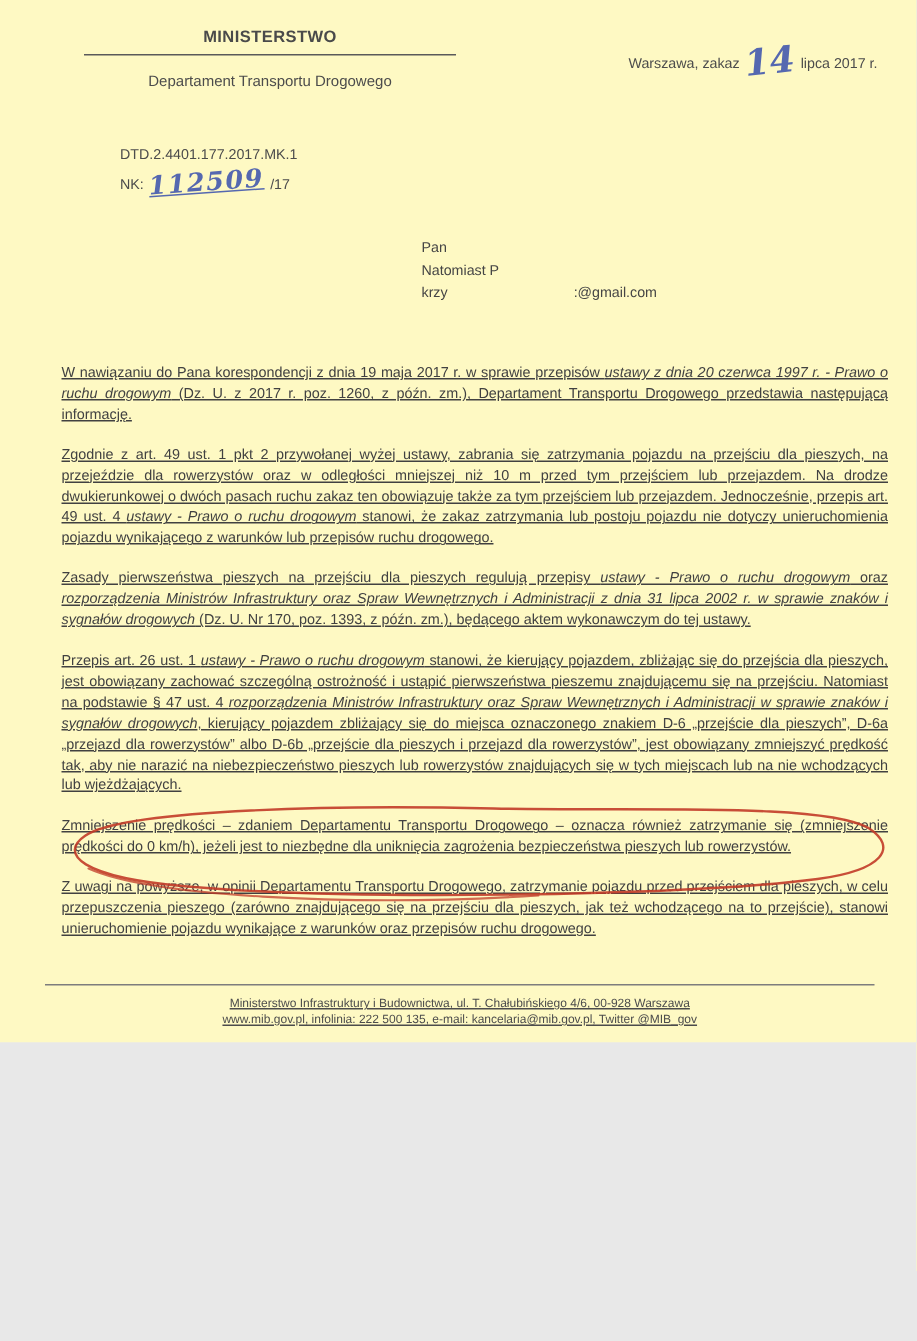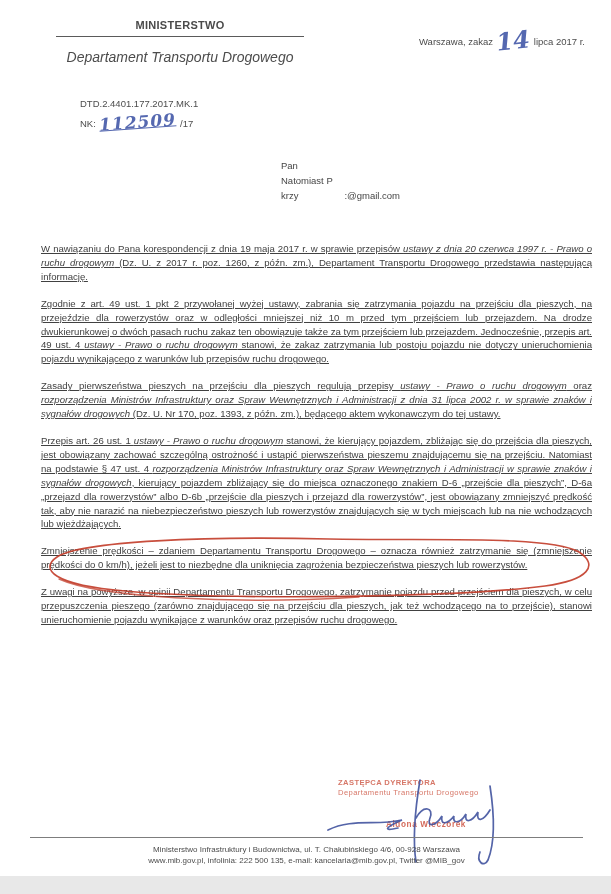--- a/index.html
+++ b/index.html
@@ -1,39 +1,39 @@
 <!DOCTYPE html>
 <html><head>
 <meta charset="utf-8">
 <style>
   * { margin: 0; padding: 0; box-sizing: border-box; }
   html, body { background: #e8e8e8; }
   .page {
     position: relative;
     width: 611px;
-    height: 876px;
+    height: 695px;
     margin: 0 auto;
-    background: #ffffff;
+    background: #fef9c3;
     font-family: "Liberation Sans", sans-serif;
     color: #3e3e3e;
     overflow: hidden;
   }
 
   
   .letterhead { position: absolute; top: 18px; left: 0; width: 611px; }
   .ministry-block {
     position: absolute; left: 56px; top: 0; width: 248px;
     text-align: center;
   }
   .ministry-name {
     font-weight: bold; font-size: 11px; line-height: 14px;
     letter-spacing: 0.3px; color: #4a4a4a;
     padding-bottom: 4px; border-bottom: 1.5px solid #5a5a5a;
   }
-  .department { margin-top: 12px; font-size: 14px; color: #4c4c4c; font-style: italic; }
+  .department { margin-top: 12px; font-size: 10px; color: #4c4c4c; }
   .date-line {
     position: absolute; right: 26px; top: 14px;
     font-size: 9.5px; color: #4c4c4c; white-space: nowrap;
   }
   .handwritten {
     font-family: "DejaVu Serif", serif;
     font-style: italic;
     color: #5568b0;
   }
   .hw-day {
@@ -48,21 +48,21 @@
   .hw-nk {
     display: inline-block; font-size: 17px; line-height: 12px;
     font-weight: bold; letter-spacing: 1px;
     transform: rotate(-4deg) translateY(1px);
     border-bottom: 1.2px solid #5568b0;
     margin: 0 1px;
   }
 
   
   .recipient { position: absolute; left: 281px; top: 158px; font-size: 9.5px; line-height: 15px; color: #454545; }
-  .email-line .email-suffix { margin-left: 46px; }
+  .email-line .email-suffix { margin-left: 84px; }
 
   
   .body-text {
     position: absolute; left: 41px; top: 242px; width: 551px;
     font-size: 9.6px; line-height: 13.9px; text-align: justify;
     color: #414141;
   }
   .para { margin-bottom: 13px; text-decoration: underline; }
   .circled { position: relative; }
   .circle-svg {
@@ -83,21 +83,21 @@
     position: absolute; left: 28px; top: 48px; width: 160px;
     text-align: center; color: #cf5a49; opacity: 0.9;
     font-size: 8.2px; font-weight: bold; letter-spacing: 0.6px;
   }
   .scribble-svg { position: absolute; left: 0; top: 2px; }
 
   
   .footer {
     position: absolute; left: 30px; right: 28px; bottom: 10px;
     border-top: 1.2px solid #7d7d7d; padding-top: 6px;
-    text-align: center; font-size: 8px; line-height: 11px; color: #4c4c4c;
+    text-align: center; font-size: 8px; line-height: 11px; color: #4c4c4c; text-decoration: underline;
   }
 </style>
 </head>
 <body>
 
 <div class="page">
 
   <div class="letterhead">
     <div class="ministry-block">
       <div class="ministry-name">

